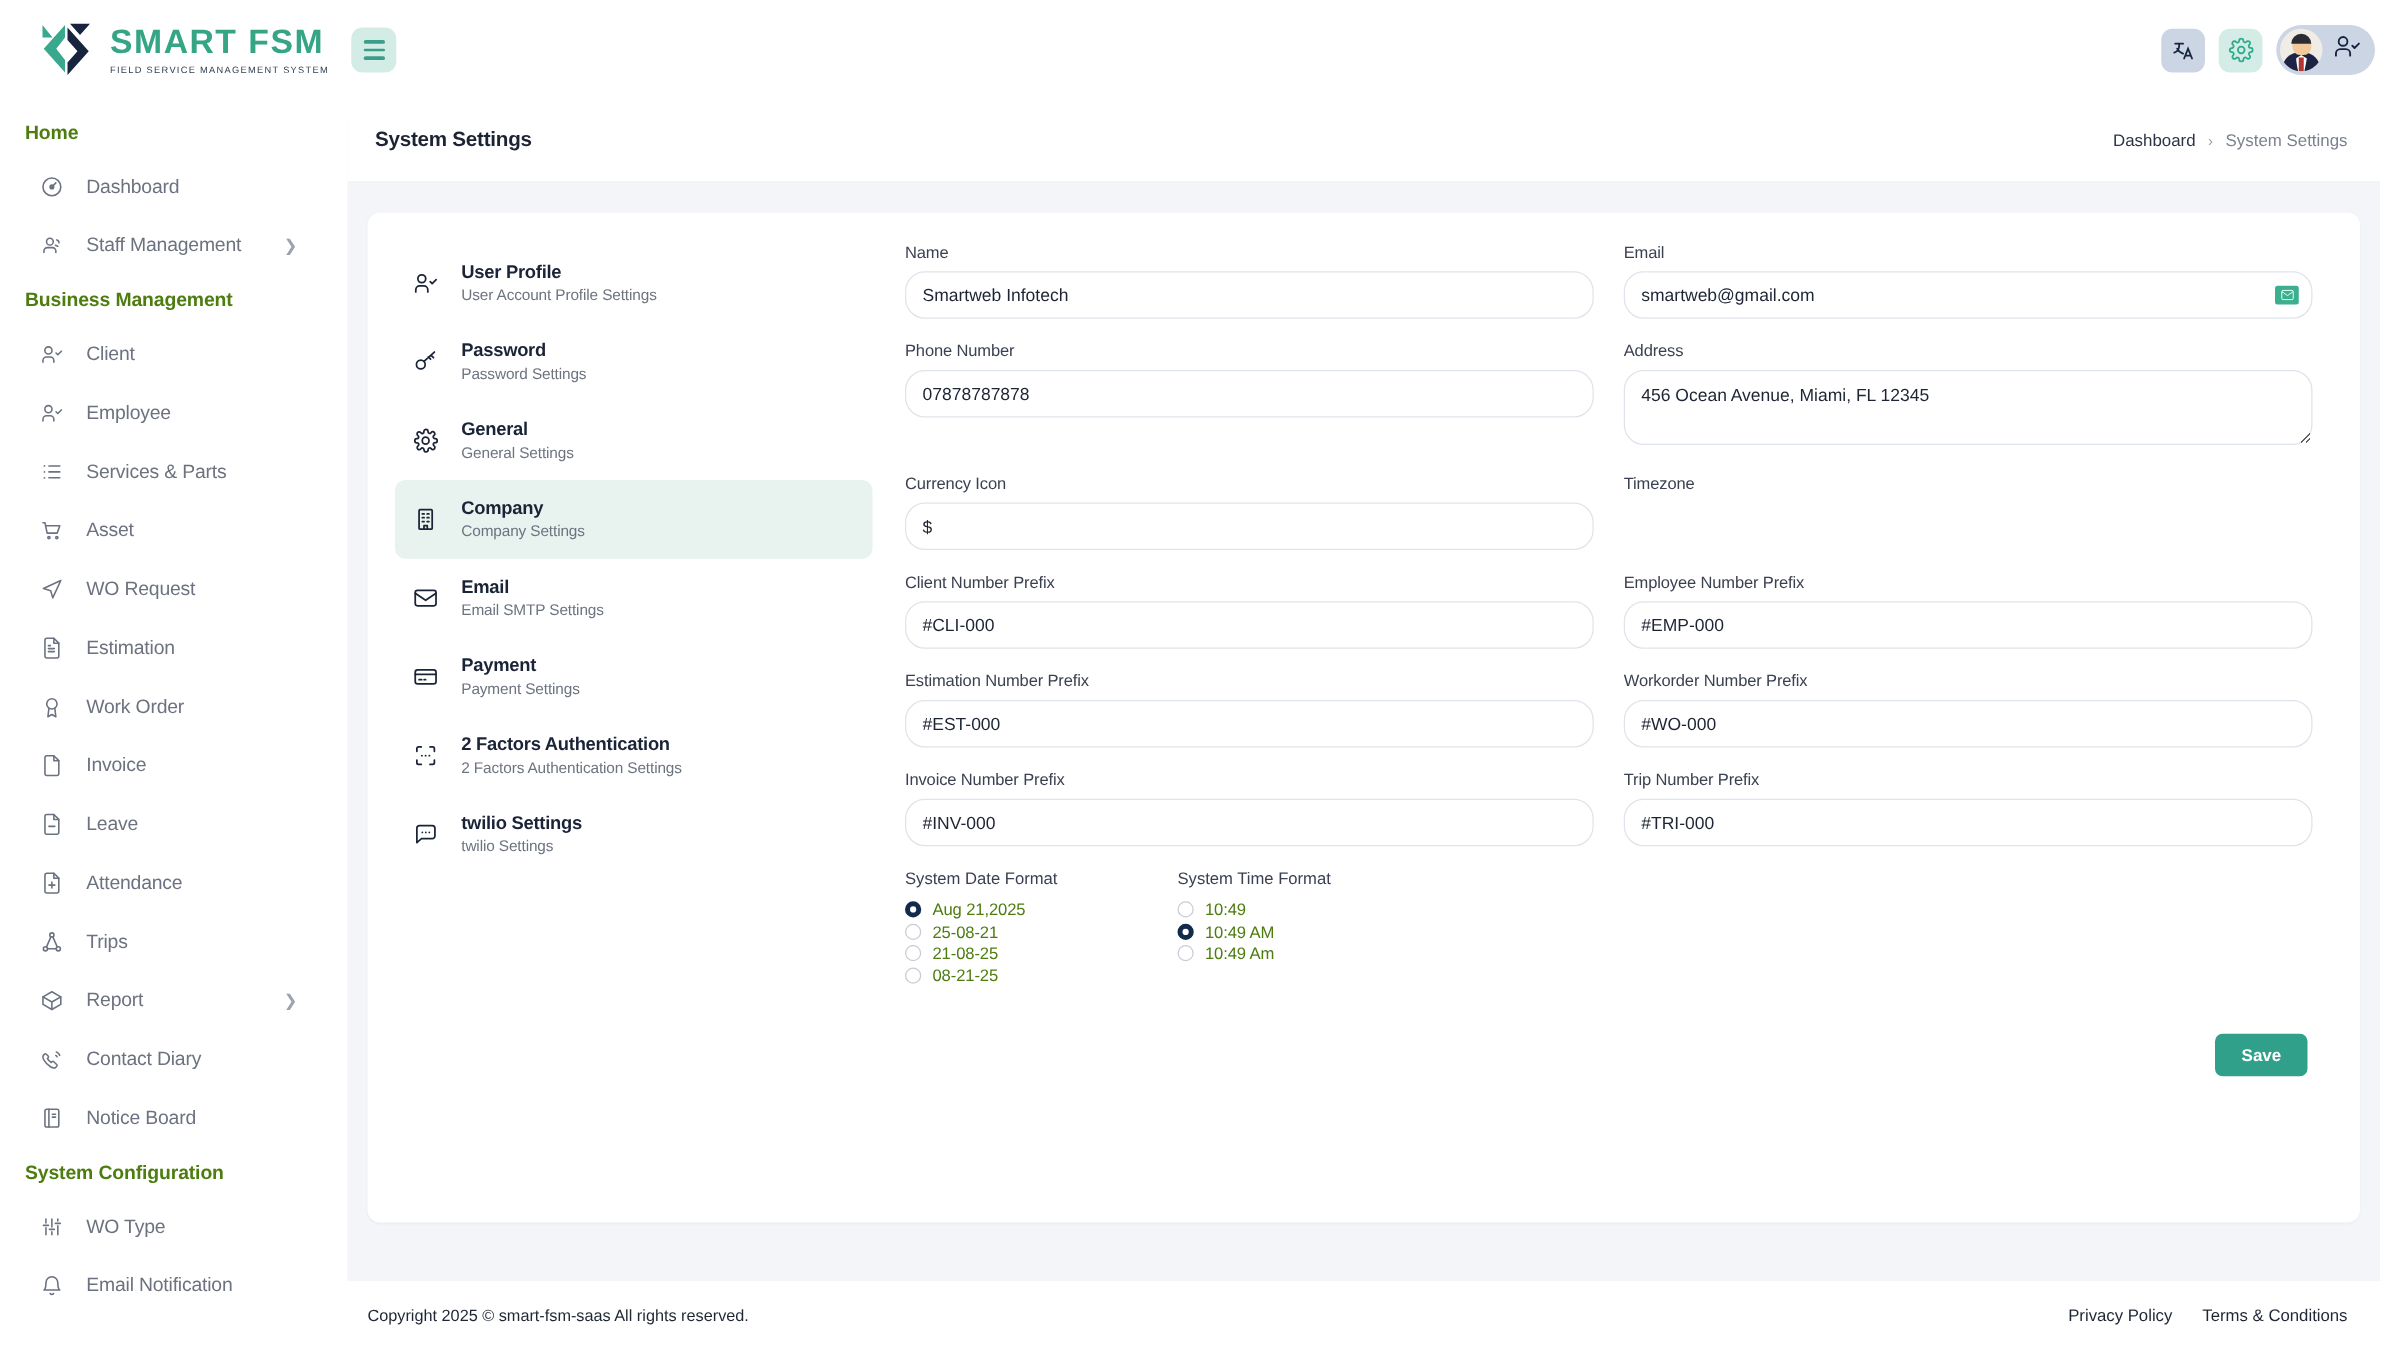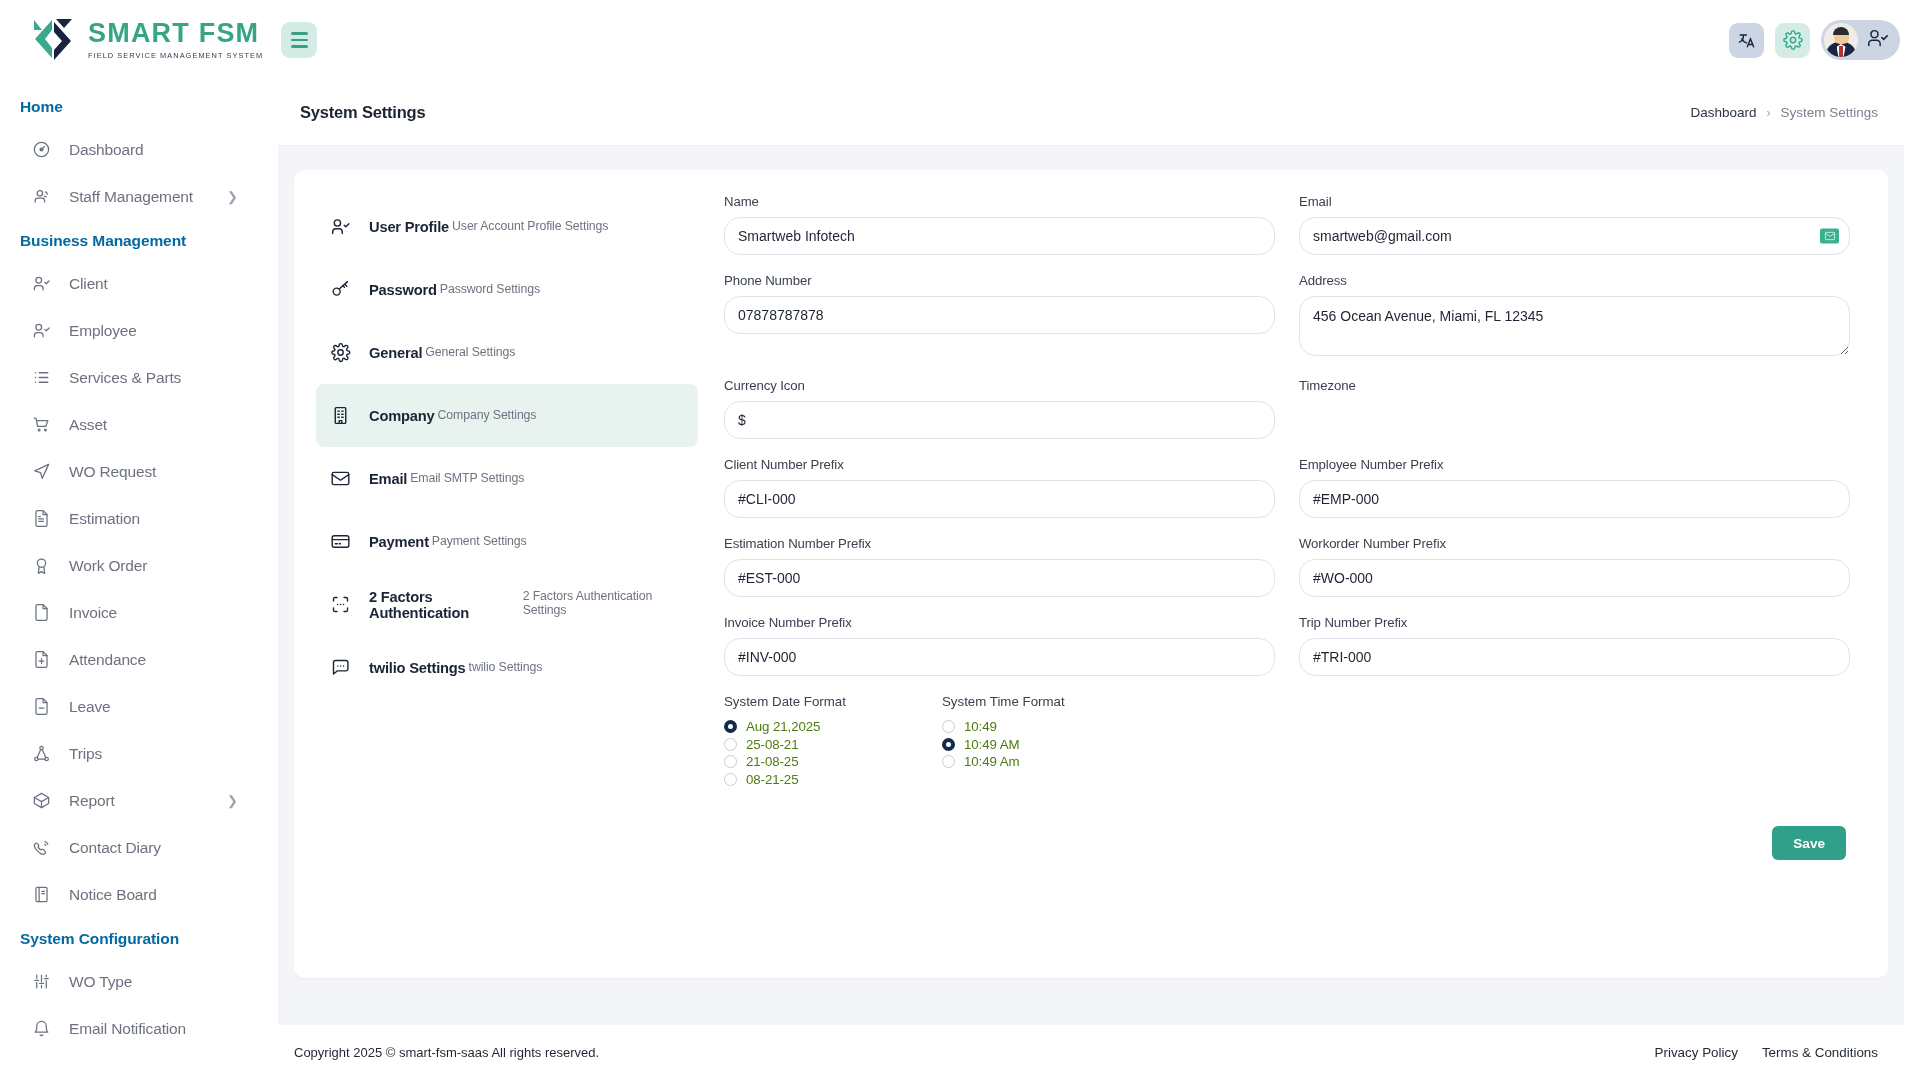--- a/index.html
+++ b/index.html
@@ -27,21 +27,21 @@
     font-size: 27px; font-weight: 700; color: #35a586; letter-spacing: 1.2px;
     line-height: 1;
   }
   .logo-sub {
     font-size: 7.4px; color: #2c3e50; letter-spacing: 1.05px;
     margin-top: 4px; white-space: nowrap;
   }
 
   .nav { padding-top: 6px; }
   .nav-section {
-    font-size: 15.5px; font-weight: 700; color: #0369a1;
+    font-size: 15.5px; font-weight: 700; color: #4d7c0f;
     padding: 12px 0 10px 20px; letter-spacing: -.1px;
   }
   .nav-item {
     display: flex; align-items: center; height: 47px;
     padding-left: 30px; cursor: pointer; position: relative;
   }
   .nav-ico {
     width: 22px; height: 22px; flex: none; margin-right: 17px;
     display: flex; align-items: center; justify-content: center;
     color: #6b7280;
@@ -133,21 +133,21 @@
   .tablist { width: 418px; padding: 25px 14px 0 22px; flex: none; }
   .tab {
     display: flex; align-items: center; gap: 17px; height: 63px;
     padding: 0 16px 0 12px; border-radius: 8px; cursor: pointer;
   }
   .tab.active { background: #e8f3f0; }
   .tab-ico { width: 24px; height: 24px; flex: none; display: flex;
     align-items: center; justify-content: center; }
   .tab-ico svg { width: 21px; height: 21px; stroke: #1b2437; fill: none;
     stroke-width: 1.6; stroke-linecap: round; stroke-linejoin: round; }
-  .tab-txt { display: flex; gap: 3px; justify-content: space-between; }
+  .tab-txt { display: flex; flex-direction: column; gap: 3px; justify-content: space-between; }
   .tab-title { font-size: 14.7px; font-weight: 700; color: #1b2437; letter-spacing: -.2px; }
   .tab-desc { font-size: 12.3px; color: #6d7480; letter-spacing: -.1px; }
 
   
   .form { flex: 1; padding: 24px 38px 0 12px; }
   .row { display: flex; gap: 24px; margin-bottom: 18px; }
   .col { flex: 1; min-width: 0; }
   .flabel {
     display: block; font-size: 13.2px; color: #3a4150; margin-bottom: 8px;
     letter-spacing: -.1px;
@@ -320,34 +320,34 @@
               <path d="M14 2v5h5"></path>
             </svg>
           </span>
           <span class="nav-label">Invoice</span>
         </div>
         <div class="nav-item">
           <span class="nav-ico">
             <svg viewBox="0 0 24 24">
               <path d="M14 2H7a2 2 0 0 0-2 2v16a2 2 0 0 0 2 2h10a2 2 0 0 0 2-2V7z"></path>
               <path d="M14 2v5h5"></path>
-              <path d="M12 11v6M9 14h6"></path>
-            </svg>
-          </span>
-          <span class="nav-label">Attendance</span>
+              <path d="M9 14h6"></path>
+            </svg>
+          </span>
+          <span class="nav-label">Leave</span>
         </div>
         <div class="nav-item">
           <span class="nav-ico">
             <svg viewBox="0 0 24 24">
               <path d="M14 2H7a2 2 0 0 0-2 2v16a2 2 0 0 0 2 2h10a2 2 0 0 0 2-2V7z"></path>
               <path d="M14 2v5h5"></path>
-              <path d="M9 14h6"></path>
-            </svg>
-          </span>
-          <span class="nav-label">Leave</span>
+              <path d="M12 11v6M9 14h6"></path>
+            </svg>
+          </span>
+          <span class="nav-label">Attendance</span>
         </div>
         <div class="nav-item">
           <span class="nav-ico">
             <svg viewBox="0 0 24 24">
               <circle cx="12" cy="5" r="2.1"></circle>
               <circle cx="5.5" cy="19" r="2.1"></circle>
               <circle cx="18.5" cy="19" r="2.1"></circle>
               <path d="M11 7L6.6 17M13 7l4.4 10M7.6 19h8.8"></path>
             </svg>
           </span>

